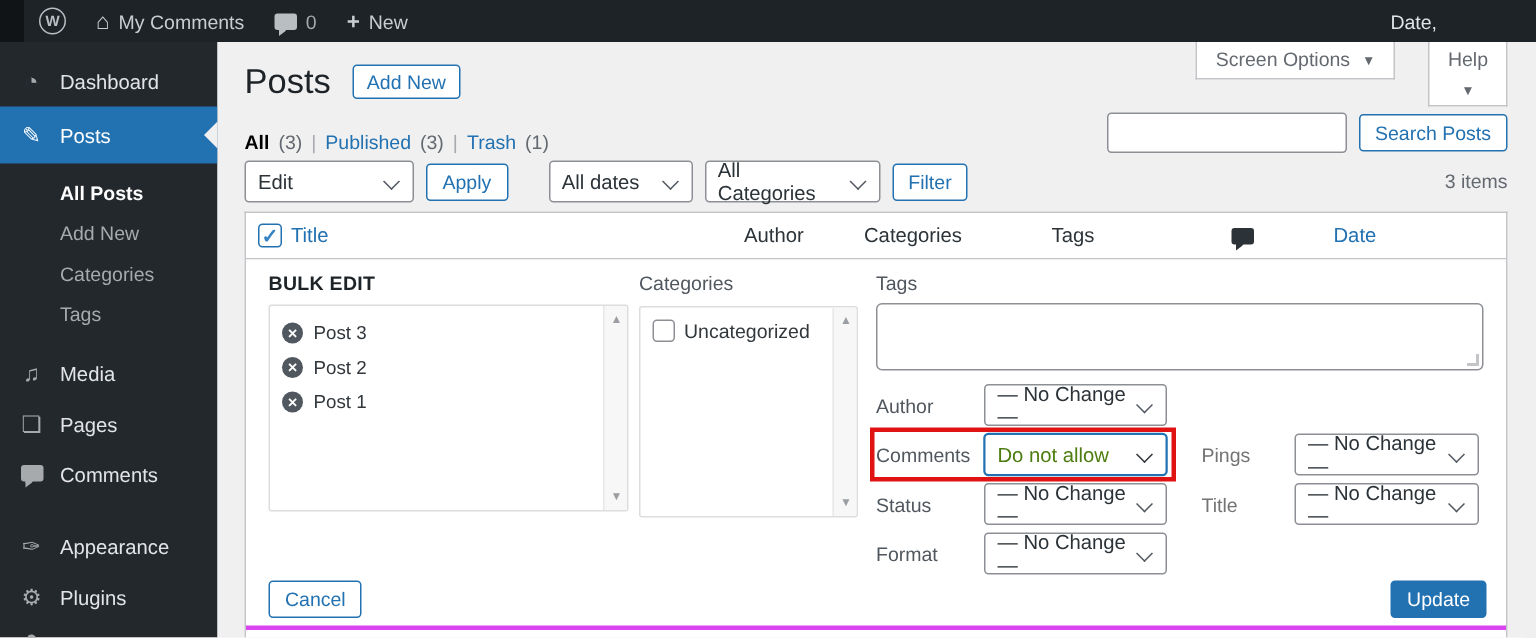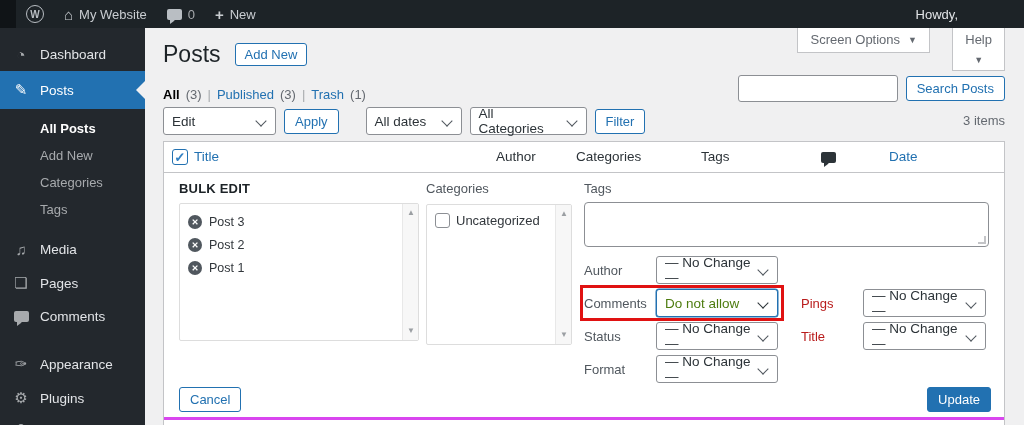--- a/index.html
+++ b/index.html
@@ -94,53 +94,53 @@
 
   .col3 { position:absolute; left:420px; right:15px; top:8px; }
   .field-label { color:#50575e; font-size:13px; }
   .tags-area { margin-top:6px; width:100%; height:45px; border:1px solid #8c8f94; border-radius:4px; background:#fff; position:relative; }
   .tags-area textarea { width:100%; height:100%; border:none; background:transparent; resize:none; font-family:"Liberation Sans",sans-serif; font-size:13px; padding:4px 6px; outline:none; }
   .resize-grip { position:absolute; right:2px; bottom:2px; width:8px; height:8px; border-right:2px solid #c3c4c7; border-bottom:2px solid #c3c4c7; transform:rotate(0deg); pointer-events:none; }
 
   .fields { margin-top:9px; }
   .f-row { display:flex; align-items:center; height:28px; margin-bottom:5px; }
   .f-label { flex:0 0 72px; font-size:13px; color:#50575e; }
-  .f-label2 { flex:0 0 62px; margin-left:23px; font-size:13px; color:#b91c1c; }
+  .f-label2 { flex:0 0 62px; margin-left:23px; font-size:13px; color:#737373; }
   .f-select { width:122px; }
   .f-select2 { width:123px; }
   .pair { display:flex; align-items:center; position:relative; }
   .hl-outline { position:absolute; left:-4px; top:-4px; right:-6px; bottom:-4px; border:3px solid #e01212; pointer-events:none; }
   .sel-focus { border:1px solid #2271b1; color:#4d7c0f; box-shadow:0 0 0 .5px #2271b1; }
   .sel-focus::after { border-color:#2c3338; }
 
   .submit-row { position:absolute; left:15px; right:13px; bottom:5px; display:flex; justify-content:space-between; align-items:center; }
   .sliver { height:5px; background:#fff; }
 </style>
 </head>
 <body>
 
 <div class="adminbar">
   <div class="ab-block"></div>
   <div class="ab-item">
     <span class="wplogo">W</span>
   </div>
   <div class="ab-item">
     <span class="home-glyph">⌂</span>
-    <span>My Website</span>
+    <span>My Comments</span>
   </div>
   <div class="ab-item">
     <span class="bubble" style="color:#b9bec3"></span>
     <span class="ab-count">0</span>
   </div>
   <div class="ab-item">
     <span class="plus-glyph">+</span>
     <span>New</span>
   </div>
   <div class="ab-howdy">
-    <span>Howdy,</span>
+    <span>Date,</span>
   </div>
 </div>
 
 <div class="sidebar">
   <div class="menu-item top">
     <span class="mi-icon">◔</span>
     <span>Dashboard</span>
   </div>
   <div class="menu-item active">
     <span class="mi-icon">✎</span>

